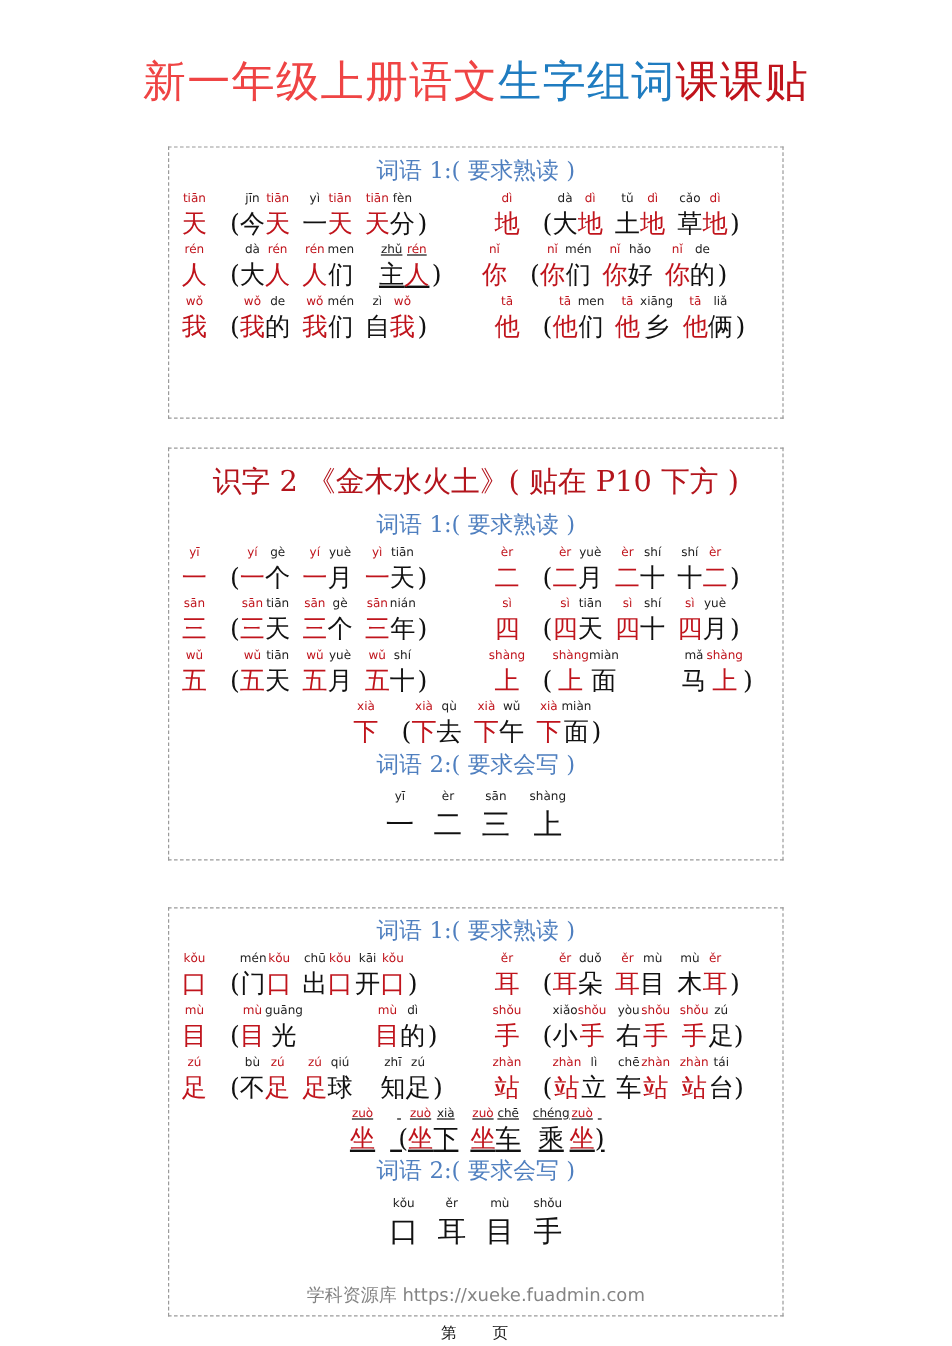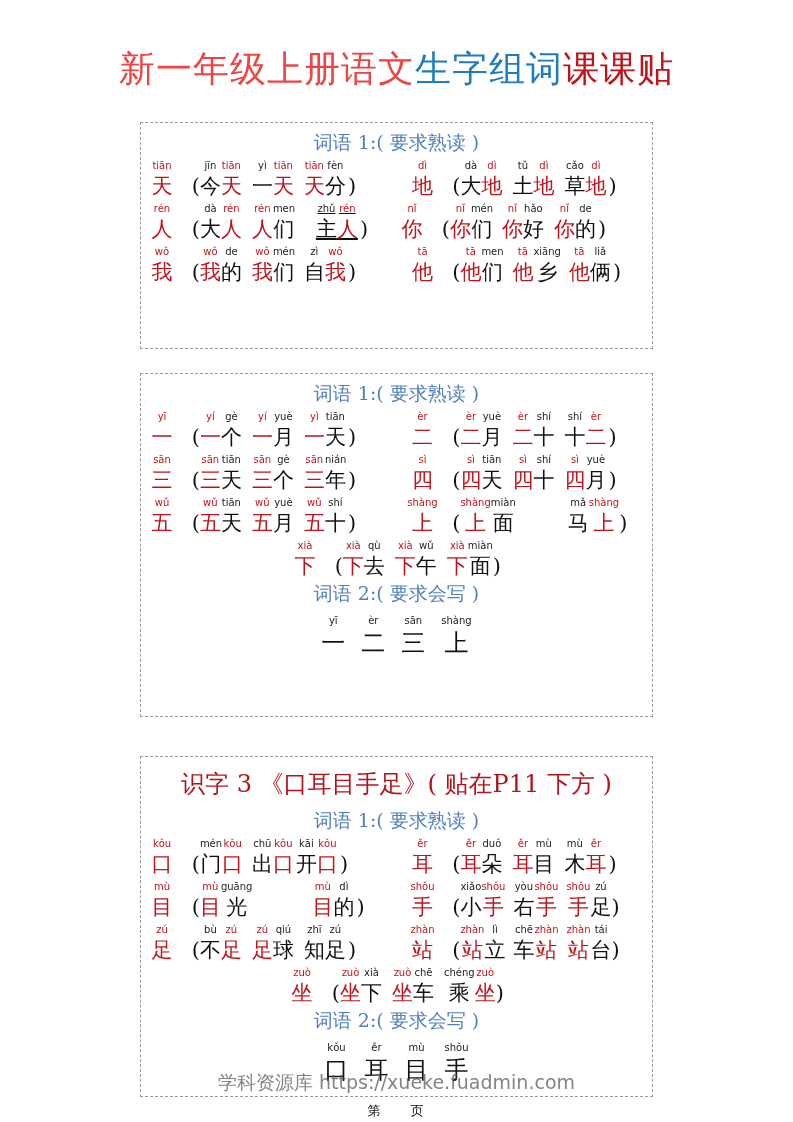--- a/index.html
+++ b/index.html
@@ -21,21 +21,21 @@
   .hz { font-size: 21px; line-height: 28px; height: 28px; white-space: pre; }
   .red { color: #c0141c; }
   .blk { color: #111; }
   .seg { display: inline-flex; flex-direction: column; align-items: center; }
   .word { display: inline-flex; }
   .center-row { display: flex; justify-content: center; height: 43px; }
   .write-row { display: flex; justify-content: center; height: 50px; margin-top: 8px; }
   .write-row .seg { margin: 0 8px; }
   .write-row .hz { font-size: 24px; line-height: 32px; height: 32px; }
   .watermark { position: absolute; left: 0; width: 793px; top: 1070px; text-align: center;
-               font-family: "DejaVu Sans", sans-serif; font-size: 19px; color: rgba(90,90,90,0.75); z-index: 5; }
+               font-family: "DejaVu Sans", sans-serif; font-size: 15px; color: rgba(90,90,90,0.75); z-index: 5; }
   .page-footer { position: absolute; left: 0; width: 793px; top: 1102px; text-align: center;
                  font-size: 13px; color: #111; letter-spacing: 2px; }
   .page-footer span { margin: 0 14px; }
 </style>
 </head>
 <body>
 
 <div class="page-title">
   <span class="t-black">新一年级上册语文</span><span class="t-blue">生字组词</span><span class="t-red">课课贴</span>
 </div>
@@ -322,20 +322,21 @@
               <span class="py"> </span>
               <span class="hz blk">)</span>
             </span>
           </span>
         </div>
       </div>
     </div>
 </div>
 
 <div class="card" id="card1" style="top:373px; height:344px;">
+  <div class="card-title">识字 2 《金木水火土》( 贴在 P10 下方 )</div>
   <div class="sub">词语 1:( 要求熟读 )</div>
   <div class="rows">
       <div class="row">
         <div class="half">
           <span class="word">
             <span class="seg" style="width: 26px;">
               <span class="py red">yī</span>
               <span class="hz red">一</span>
             </span>
             <span class="seg" style="margin-left: 10px;">
@@ -671,21 +672,20 @@
         <span class="hz blk">三</span>
       </span>
       <span class="seg">
         <span class="py">shàng</span>
         <span class="hz blk">上</span>
       </span>
     </div>
 </div>
 
 <div class="card" id="card2" style="top:756px; height:341px;">
-  <div class="card-title">识字 3 《口耳目手足》( 贴在P11 下方 )</div>
   <div class="sub">词语 1:( 要求熟读 )</div>
   <div class="rows">
       <div class="row">
         <div class="half">
           <span class="word">
             <span class="seg" style="width: 26px;">
               <span class="py red">kǒu</span>
               <span class="hz red">口</span>
             </span>
             <span class="seg" style="margin-left: 10px;">
@@ -889,21 +889,21 @@
             <span class="word" style="min-width: 44px; margin-left: 8px;">
               <span class="seg">
                 <span class="py red">zú</span>
                 <span class="hz red">足</span>
               </span>
               <span class="seg">
                 <span class="py">qiú</span>
                 <span class="hz blk">球</span>
               </span>
             </span>
-            <span class="word" style="min-width: 44px; margin-left: 8px;">
+            <span class="word" style="min-width: 44px; margin-left: 21px;">
               <span class="seg">
                 <span class="py">zhī</span>
                 <span class="hz blk">知</span>
               </span>
               <span class="seg">
                 <span class="py">zú</span>
                 <span class="hz blk">足</span>
               </span>
             </span>
             <span class="seg">
@@ -954,21 +954,21 @@
             </span>
             <span class="seg">
               <span class="py"> </span>
               <span class="hz blk">)</span>
             </span>
           </span>
         </div>
       </div>
     </div>
   <div class="center-row">
-      <span class="word" style="margin-left: 0px;">
+      <span class="word" style="margin-left: 0px; text-decoration: underline;">
         <span class="seg" style="width: 26px;">
           <span class="py red">zuò</span>
           <span class="hz red">坐</span>
         </span>
         <span class="seg" style="margin-left: 10px;">
           <span class="py"> </span>
           <span class="hz blk"> (</span>
         </span>
         <span class="word" style="min-width: 44px;">
           <span class="seg">

